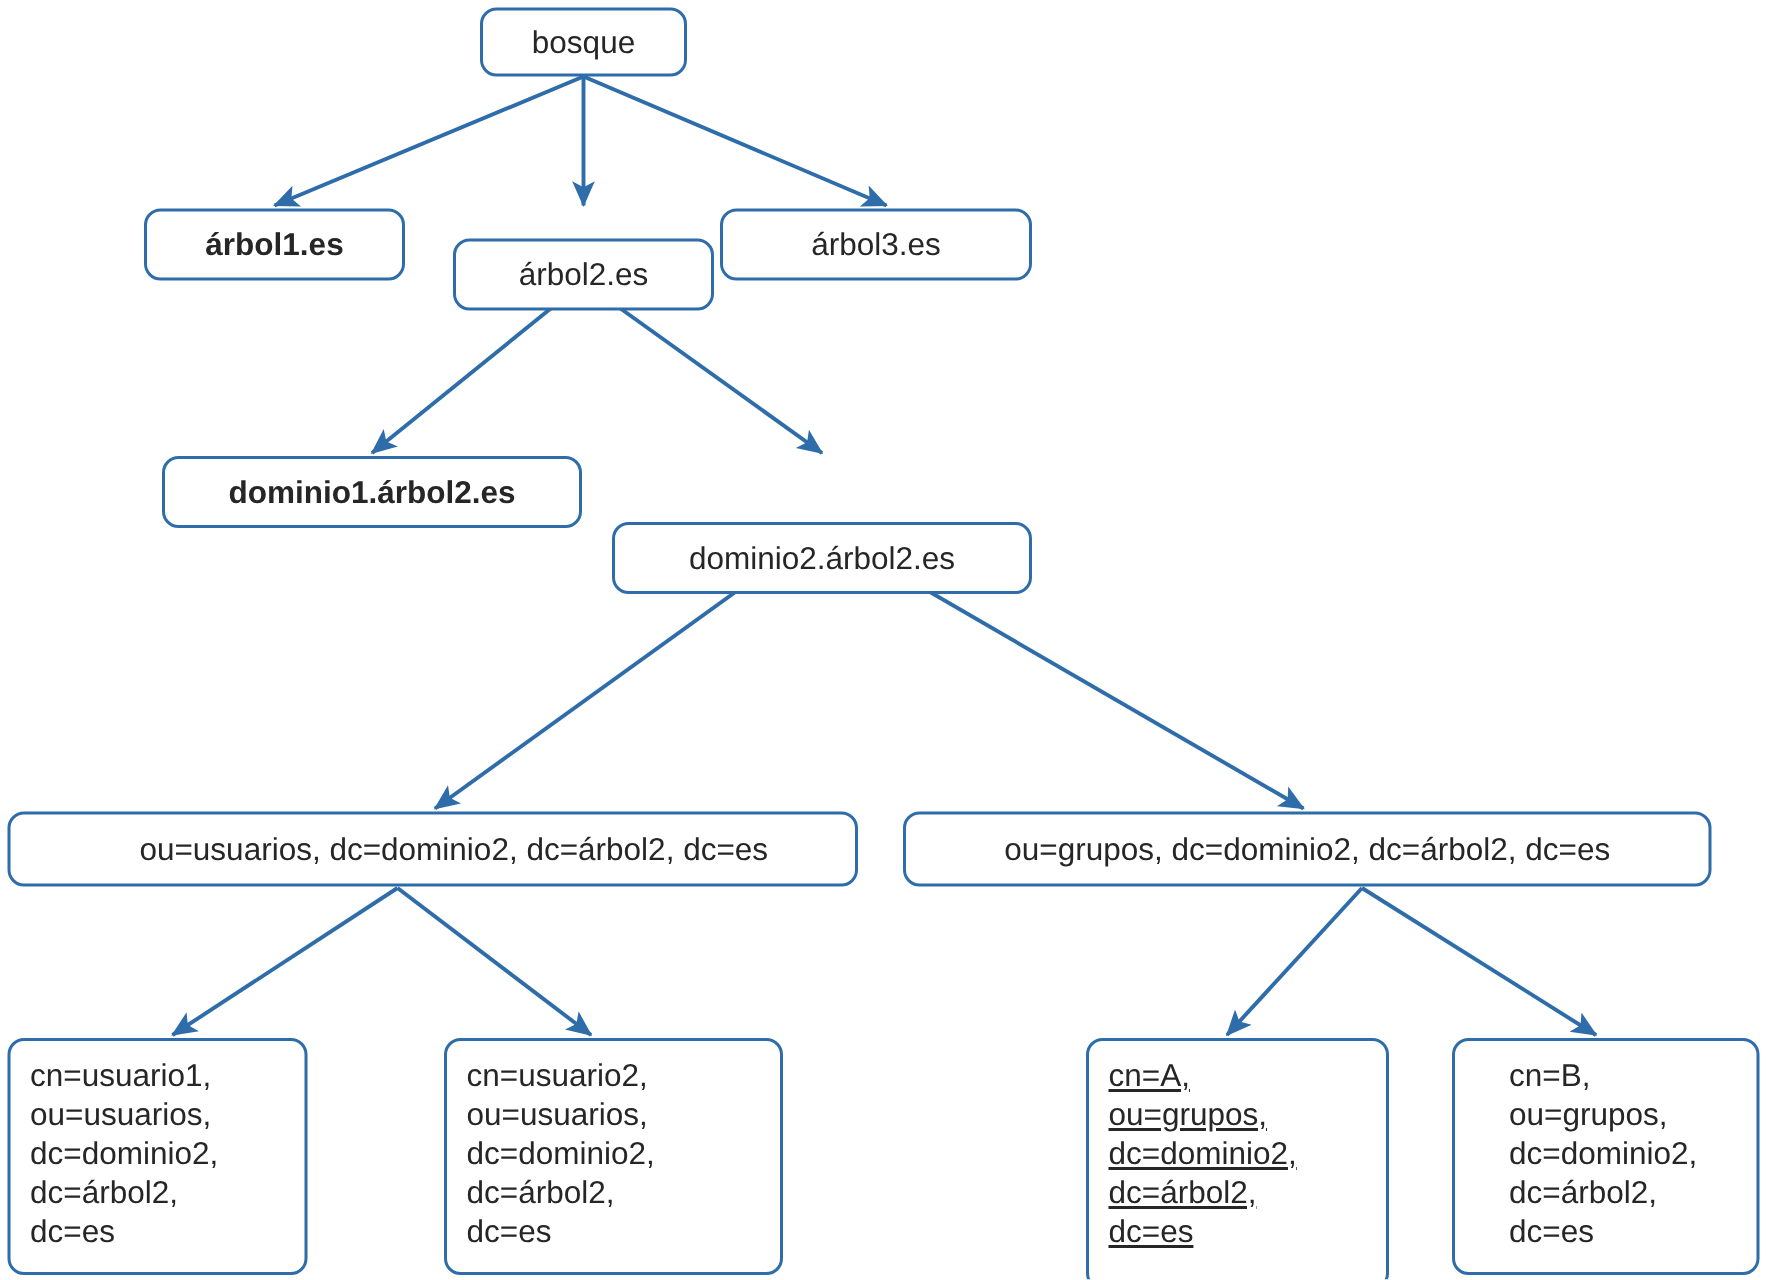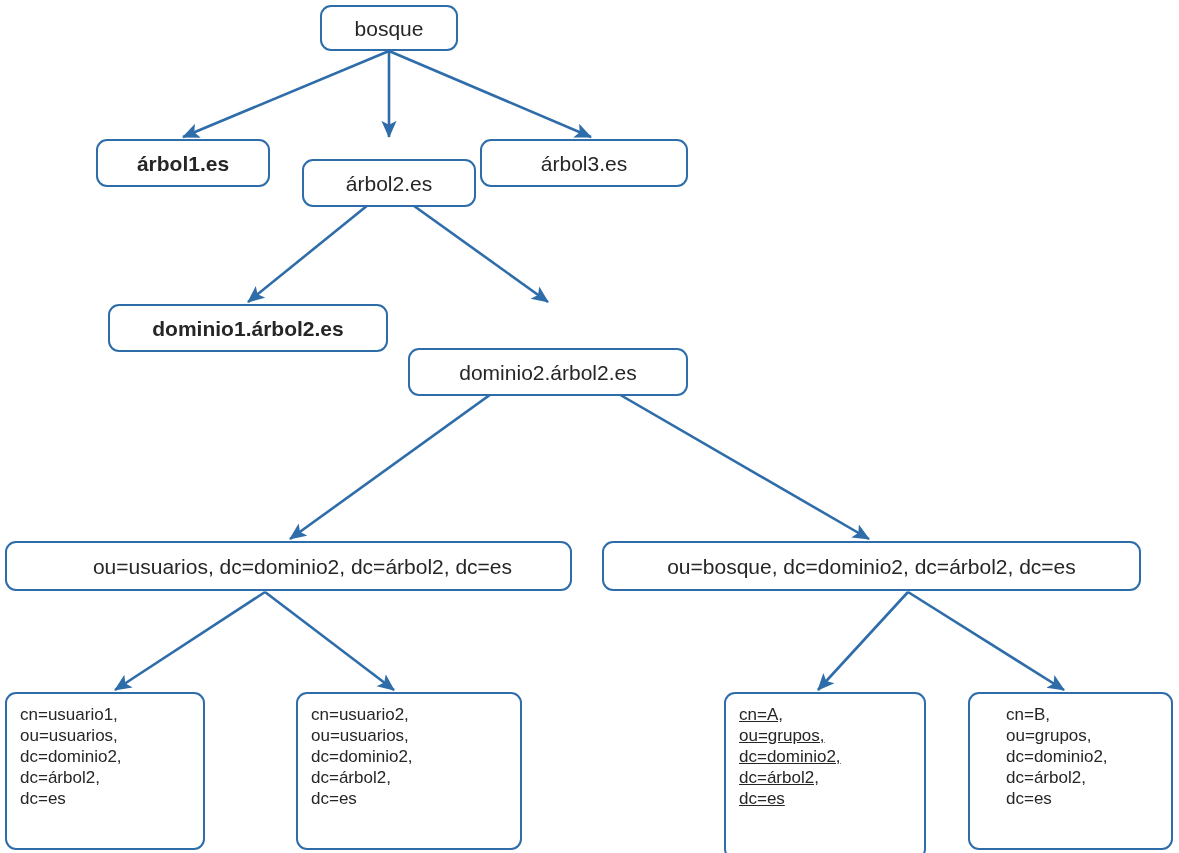--- a/index.html
+++ b/index.html
@@ -39,21 +39,21 @@
     font-size: 21px;
     line-height: 1.0;
     white-space: pre;
     z-index: 2;
   }
   .node.multiline {
     align-items: flex-start;
     justify-content: flex-start;
     padding: 11px 0 0 13px;
     line-height: 1.235;
-    font-size: 17px;
+    font-size: 21px;
   }
   .node-text {
     display: block;
     white-space: pre-line;
   }
 </style>
 </head>
 <body>
 
 <div id="diagram-canvas">
@@ -78,21 +78,21 @@
     </svg>
 
   <div id="node-layer">
       <div class="node" style="left: 320px; top: 5px; width: 138px; height: 46px; border-color: rgb(46, 109, 169); color: rgb(38, 38, 38);"><span class="node-text">bosque</span></div>
       <div class="node" style="left: 96px; top: 139px; width: 174px; height: 48px; border-color: rgb(46, 109, 169); color: rgb(38, 38, 38); font-weight: bold;"><span class="node-text">árbol1.es</span></div>
       <div class="node" style="left: 302px; top: 139px; width: 174px; height: 48px; border-color: rgb(46, 109, 169); color: rgb(38, 38, 38); margin-top: 20px;"><span class="node-text">árbol2.es</span></div>
       <div class="node" style="left: 480px; top: 139px; width: 208px; height: 48px; border-color: rgb(46, 109, 169); color: rgb(38, 38, 38);"><span class="node-text">árbol3.es</span></div>
       <div class="node" style="left: 108px; top: 304px; width: 280px; height: 48px; border-color: rgb(46, 109, 169); color: rgb(38, 38, 38); font-weight: bold;"><span class="node-text">dominio1.árbol2.es</span></div>
       <div class="node" style="left: 408px; top: 304px; width: 280px; height: 48px; border-color: rgb(46, 109, 169); color: rgb(38, 38, 38); margin-top: 44px;"><span class="node-text">dominio2.árbol2.es</span></div>
       <div class="node" style="left: 5px; top: 541px; width: 567px; height: 50px; border-color: rgb(46, 109, 169); color: rgb(38, 38, 38); padding-left: 28px;"><span class="node-text">ou=usuarios, dc=dominio2, dc=árbol2, dc=es</span></div>
-      <div class="node" style="left: 602px; top: 541px; width: 539px; height: 50px; border-color: rgb(46, 109, 169); color: rgb(38, 38, 38);"><span class="node-text">ou=bosque, dc=dominio2, dc=árbol2, dc=es</span></div>
+      <div class="node" style="left: 602px; top: 541px; width: 539px; height: 50px; border-color: rgb(46, 109, 169); color: rgb(38, 38, 38);"><span class="node-text">ou=grupos, dc=dominio2, dc=árbol2, dc=es</span></div>
       <div class="node multiline" style="left: 5px; top: 692px; width: 200px; height: 158px; border-color: rgb(46, 109, 169); color: rgb(38, 38, 38);"><span class="node-text">cn=usuario1,
 ou=usuarios,
 dc=dominio2,
 dc=árbol2,
 dc=es</span></div>
       <div class="node multiline" style="left: 296px; top: 692px; width: 226px; height: 158px; border-color: rgb(46, 109, 169); color: rgb(38, 38, 38);"><span class="node-text">cn=usuario2,
 ou=usuarios,
 dc=dominio2,
 dc=árbol2,
 dc=es</span></div>

